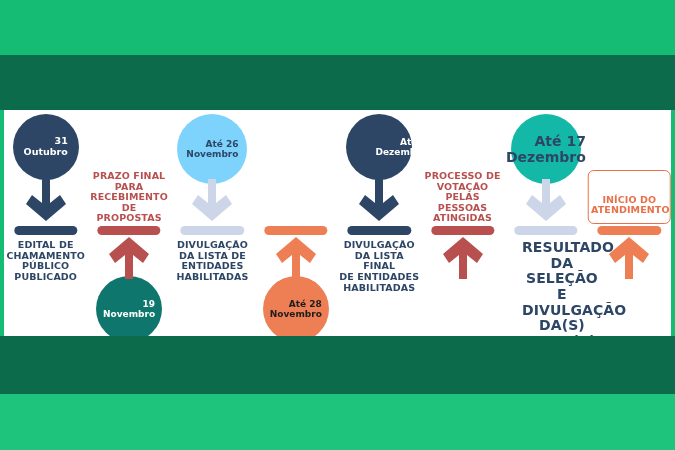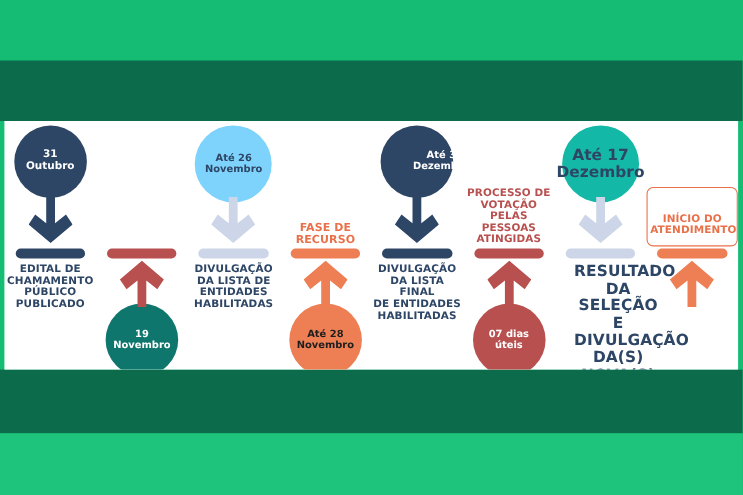--- a/index.html
+++ b/index.html
@@ -35,21 +35,21 @@
     position:relative;
     flex:1 1 0;
     height:226px;
   }
 
   
   .bubble{
     position:absolute;left:50%;transform:translateX(-50%);
     border-radius:50%;
     display:flex;align-items:center;justify-content:center;
-    text-align:center;
+    text-align:right;
     font-weight:bold;
     line-height:1.15;
     box-sizing:border-box;
     padding:2px 3px;
   }
   .step.top .bubble{top:4px;}
   .step.bottom .bubble{bottom:-6px;}
 
   
   .bar{
@@ -117,20 +117,24 @@
         </div>
         <div class="step bottom">
           <div class="bubble" style="width: 66px; height: 66px; background: #0f766e; color: rgb(255, 255, 255); font-size: 9px;">
             <div style="white-space: pre-line;">19
 Novembro</div>
           </div>
           <div class="arrow"><svg width="40" height="46" viewBox="0 0 40 44" xmlns="http://www.w3.org/2000/svg">
               <path d="M20 0 L40 17 L34 26 L24 18 V42 H16 V18 L6 26 L0 17 Z" fill="#b8504f"></path>
             </svg></div>
           <div class="bar" style="background: rgb(184, 80, 79);"></div>
+          <div class="label" style="color: rgb(184, 80, 79); font-size: 9.5px; white-space: pre-line;">PRAZO FINAL
+PARA
+RECEBIMENTO DE
+PROPOSTAS</div>
         </div>
         <div class="step top">
           <div class="bubble" style="width: 70px; height: 70px; background: #7dd3fc; color: rgb(46, 70, 102); font-size: 9px;">
             <div style="white-space: pre-line;">Até 26
 Novembro</div>
           </div>
           <div class="arrow"><svg width="40" height="46" viewBox="0 0 40 44" xmlns="http://www.w3.org/2000/svg">
               <path d="M16 0 H24 V24 L34 16 L40 25 L20 42 L0 25 L6 16 L16 24 Z" fill="#ccd6e8"></path>
             </svg></div>
           <div class="bar" style="background: rgb(204, 214, 232);"></div>
@@ -141,42 +145,36 @@
         </div>
         <div class="step bottom">
           <div class="bubble" style="width: 66px; height: 66px; background: rgb(238, 127, 84); color: rgb(29, 29, 29); font-size: 9px;">
             <div style="white-space: pre-line;">Até 28
 Novembro</div>
           </div>
           <div class="arrow"><svg width="40" height="46" viewBox="0 0 40 44" xmlns="http://www.w3.org/2000/svg">
               <path d="M20 0 L40 17 L34 26 L24 18 V42 H16 V18 L6 26 L0 17 Z" fill="#ee7f54"></path>
             </svg></div>
           <div class="bar" style="background: rgb(238, 127, 84);"></div>
-          <div class="label" style="color: rgb(232, 113, 74); font-size: 10px; white-space: pre-line;">FASE DE
-RECURSO</div>
         </div>
         <div class="step top">
           <div class="bubble" style="width: 66px; height: 66px; background: rgb(46, 70, 102); color: rgb(255, 255, 255); font-size: 9px;">
             <div style="white-space: pre-line; margin-left: 44px;">Até 3
 Dezembro</div>
           </div>
           <div class="arrow"><svg width="40" height="46" viewBox="0 0 40 44" xmlns="http://www.w3.org/2000/svg">
               <path d="M16 0 H24 V24 L34 16 L40 25 L20 42 L0 25 L6 16 L16 24 Z" fill="#2e4666"></path>
             </svg></div>
           <div class="bar" style="background: rgb(46, 70, 102);"></div>
           <div class="label" style="color: rgb(46, 70, 102); font-size: 9.5px; white-space: pre-line;">DIVULGAÇÃO
 DA LISTA FINAL
 DE ENTIDADES
 HABILITADAS</div>
         </div>
         <div class="step bottom">
-          <div class="bubble" style="width: 66px; height: 66px; background: rgb(184, 80, 79); color: rgb(255, 255, 255); font-size: 9px;">
-            <div style="white-space: pre-line;">07 dias
-úteis</div>
-          </div>
           <div class="arrow"><svg width="40" height="46" viewBox="0 0 40 44" xmlns="http://www.w3.org/2000/svg">
               <path d="M20 0 L40 17 L34 26 L24 18 V42 H16 V18 L6 26 L0 17 Z" fill="#b8504f"></path>
             </svg></div>
           <div class="bar" style="background: rgb(184, 80, 79);"></div>
           <div class="label" style="color: rgb(184, 80, 79); font-size: 9.5px; white-space: pre-line;">PROCESSO DE
 VOTAÇÃO PELAS
 PESSOAS
 ATINGIDAS</div>
         </div>
         <div class="step top">

